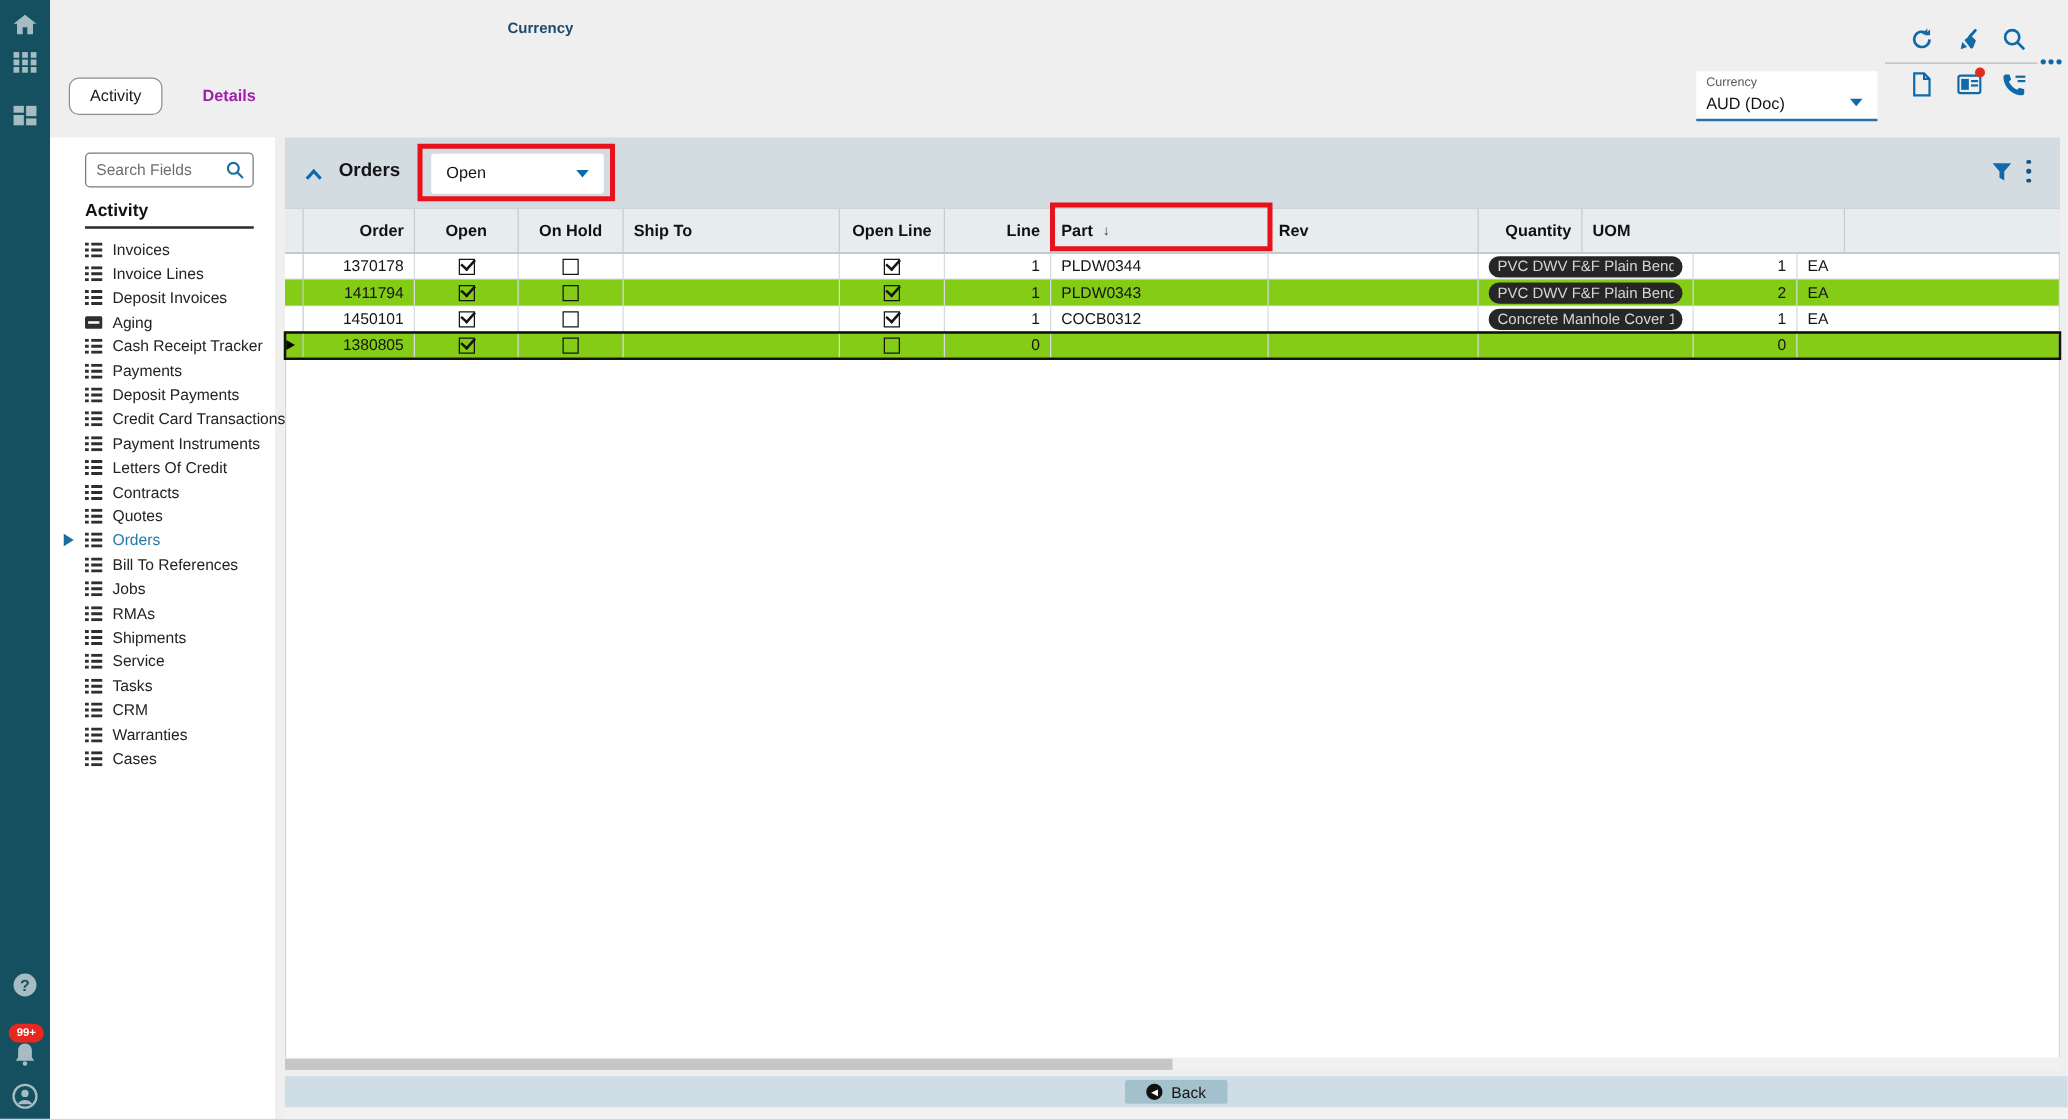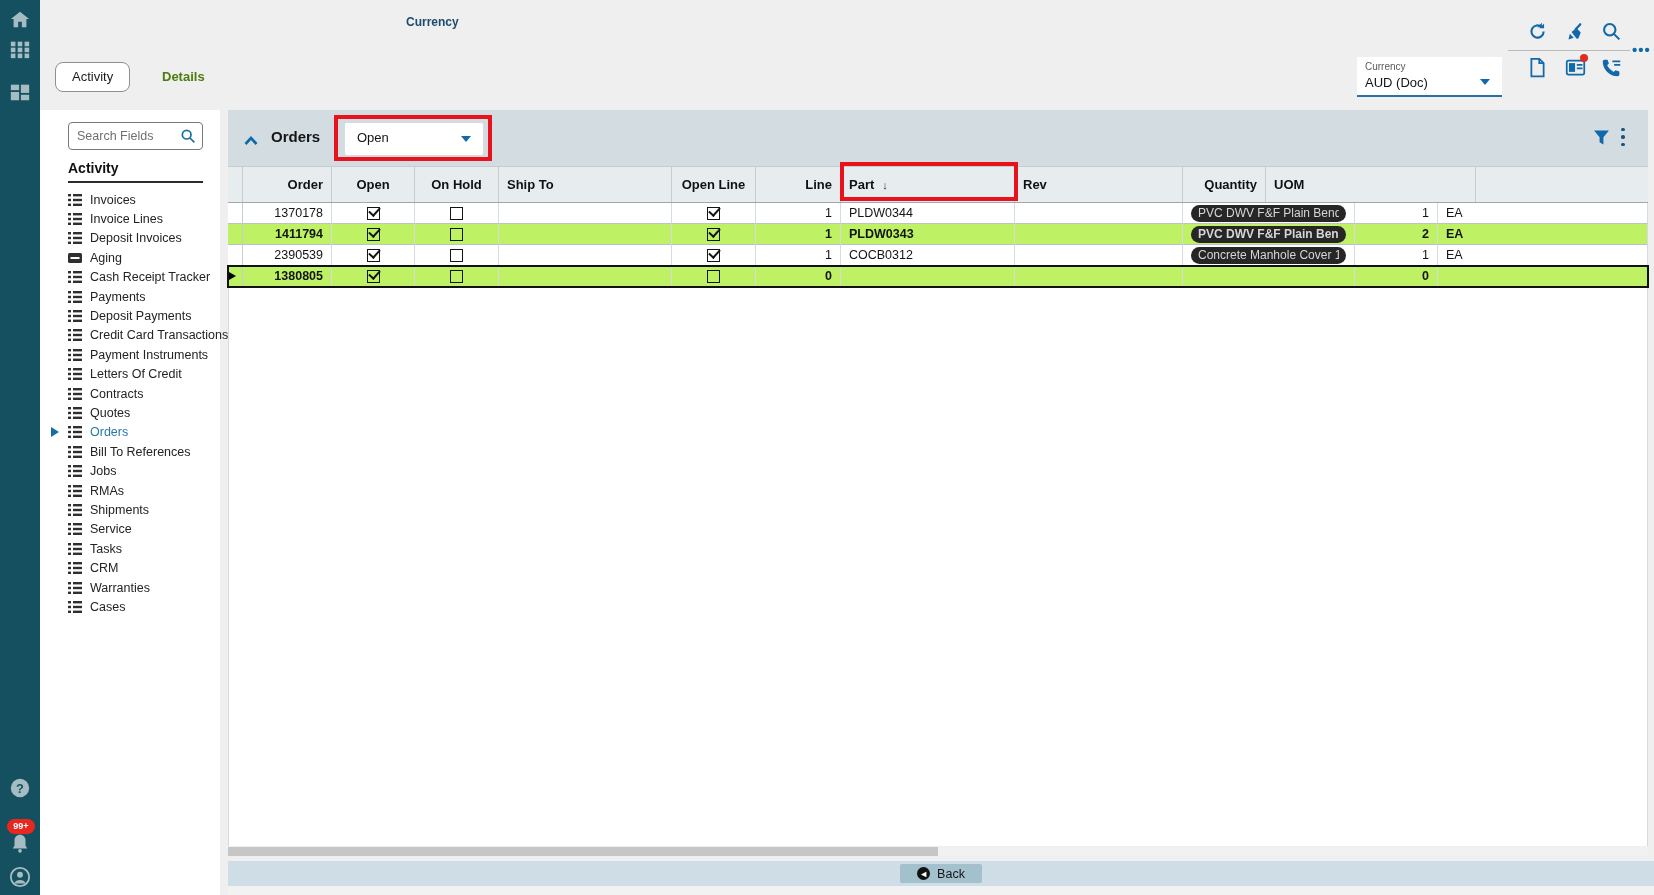--- a/index.html
+++ b/index.html
@@ -12,21 +12,21 @@
   .rail-ic svg{width:100%;height:100%;display:block;}
   #notif-badge{position:absolute;left:7px;top:819px;min-width:28px;height:15px;background:#e8281e;
     border-radius:8px;color:#fff;font-size:9px;font-weight:bold;text-align:center;line-height:15px;z-index:2;}
 
   
   #topbar{position:absolute;left:40px;top:0;width:1614px;height:110px;background:#efefef;}
   #page-title{position:absolute;left:15px;top:11px;font-size:27px;letter-spacing:-0.4px;color:#151515;}
   #preview-badge{position:absolute;left:366px;top:15px;font-size:12px;font-weight:bold;color:#1d4a6e;}
   #tab-activity{position:absolute;left:15px;top:62px;height:30px;padding:0 16px;background:#fff;
     border:1px solid #8f8f8f;border-radius:8px;font-size:13px;line-height:28px;color:#1a1a1a;cursor:pointer;}
-  #tab-details{position:absolute;left:122px;top:69px;font-size:13px;font-weight:bold;color:#4d7c0f;cursor:pointer;}
+  #tab-details{position:absolute;left:122px;top:69px;font-size:13px;font-weight:bold;color:#a21caf;cursor:pointer;}
   #currency-combo{position:absolute;left:1317px;top:57px;width:145px;height:40px;background:#fff;
     border-bottom:2px solid #2a6fa8;}
   #currency-label{position:absolute;left:8px;top:4px;font-size:10px;color:#5a5a5a;}
   #currency-value{position:absolute;left:8px;top:18px;font-size:13px;color:#141414;}
   .caret-down{width:0;height:0;border-left:5px solid transparent;border-right:5px solid transparent;
     border-top:6px solid #1069a8;}
   #currency-caret{position:absolute;right:12px;top:22px;}
   .tb-ic{position:absolute;width:21px;height:21px;color:#1069a8;cursor:pointer;}
   .tb-ic svg{width:100%;height:100%;display:block;}
   #tb-divider{position:absolute;left:1468px;top:50px;width:122px;height:1px;background:#b9b9b9;}
@@ -66,21 +66,21 @@
   #kebab-ic i{width:3.4px;height:3.4px;border-radius:50%;background:#17557e;}
 
   #grid{position:absolute;left:0;top:56px;width:1420px;}
   #grid-header{display:flex;height:37px;background:#e7ecef;border-top:1px solid #c6cdd1;border-bottom:1px solid #9fa8ad;}
   .hcell{height:100%;display:flex;align-items:center;padding:0 8px;font-size:13px;font-weight:bold;color:#111;
     border-right:1px solid #c6cdd1;overflow:hidden;white-space:nowrap;cursor:pointer;text-align:center;}
   .hcell.right{justify-content:flex-end;}
   .hcell.center{justify-content:center;}
   .hcell .sort{margin-left:8px;font-weight:normal;font-size:11px;color:#333;}
   .grow{display:flex;height:21px;background:#fff;position:relative;}
-  .grow.alt{background:#bef264;font-weight:bold;}
+  .grow.alt{background:#84cc16;}
   .grow.selected{outline:2px solid #111;outline-offset:-1px;z-index:3;}
   .gcell{height:100%;display:flex;align-items:center;padding:0 8px;font-size:12.5px;color:#141414;
     border-right:1px solid #d5dbde;border-bottom:1px solid #b9c3c8;overflow:hidden;white-space:nowrap;}
   .gcell.right{justify-content:flex-end;}
   .gcell.center{justify-content:center;}
   .gutter{border-right:1px solid #c6cdd1;}
   .row-arrow{width:0;height:0;border-top:4.5px solid transparent;border-bottom:4.5px solid transparent;
     border-left:7px solid #000;margin-left:1px;}
   .cb{width:13px;height:13px;border:1.6px solid #141414;position:relative;background:transparent;flex:none;cursor:pointer;}
   .cb.checked::after{content:"";position:absolute;left:1px;top:-1px;width:9px;height:5px;
@@ -620,21 +620,21 @@
           <div class="gcell left" style="width: 172px;">
             <div class="redact">
               <span>PVC DWV F&amp;F Plain Bend 100...</span>
             </div>
           </div>
           <div class="gcell right" style="width: 83px;">2</div>
           <div class="gcell left" style="width: 210px;">EA</div>
         </div>
         <div class="grow">
           <div class="gcell gutter" style="width: 15px; padding: 0px;"></div>
-          <div class="gcell right" style="width: 89px;">2390539</div>
+          <div class="gcell right" style="width: 89px;">1450101</div>
           <div class="gcell center" style="width: 83px;">
             <span class="cb checked"></span>
           </div>
           <div class="gcell center" style="width: 84px;">
             <span class="cb"></span>
           </div>
           <div class="gcell left" style="width: 173px;"></div>
           <div class="gcell center" style="width: 84px;">
             <span class="cb checked"></span>
           </div>

